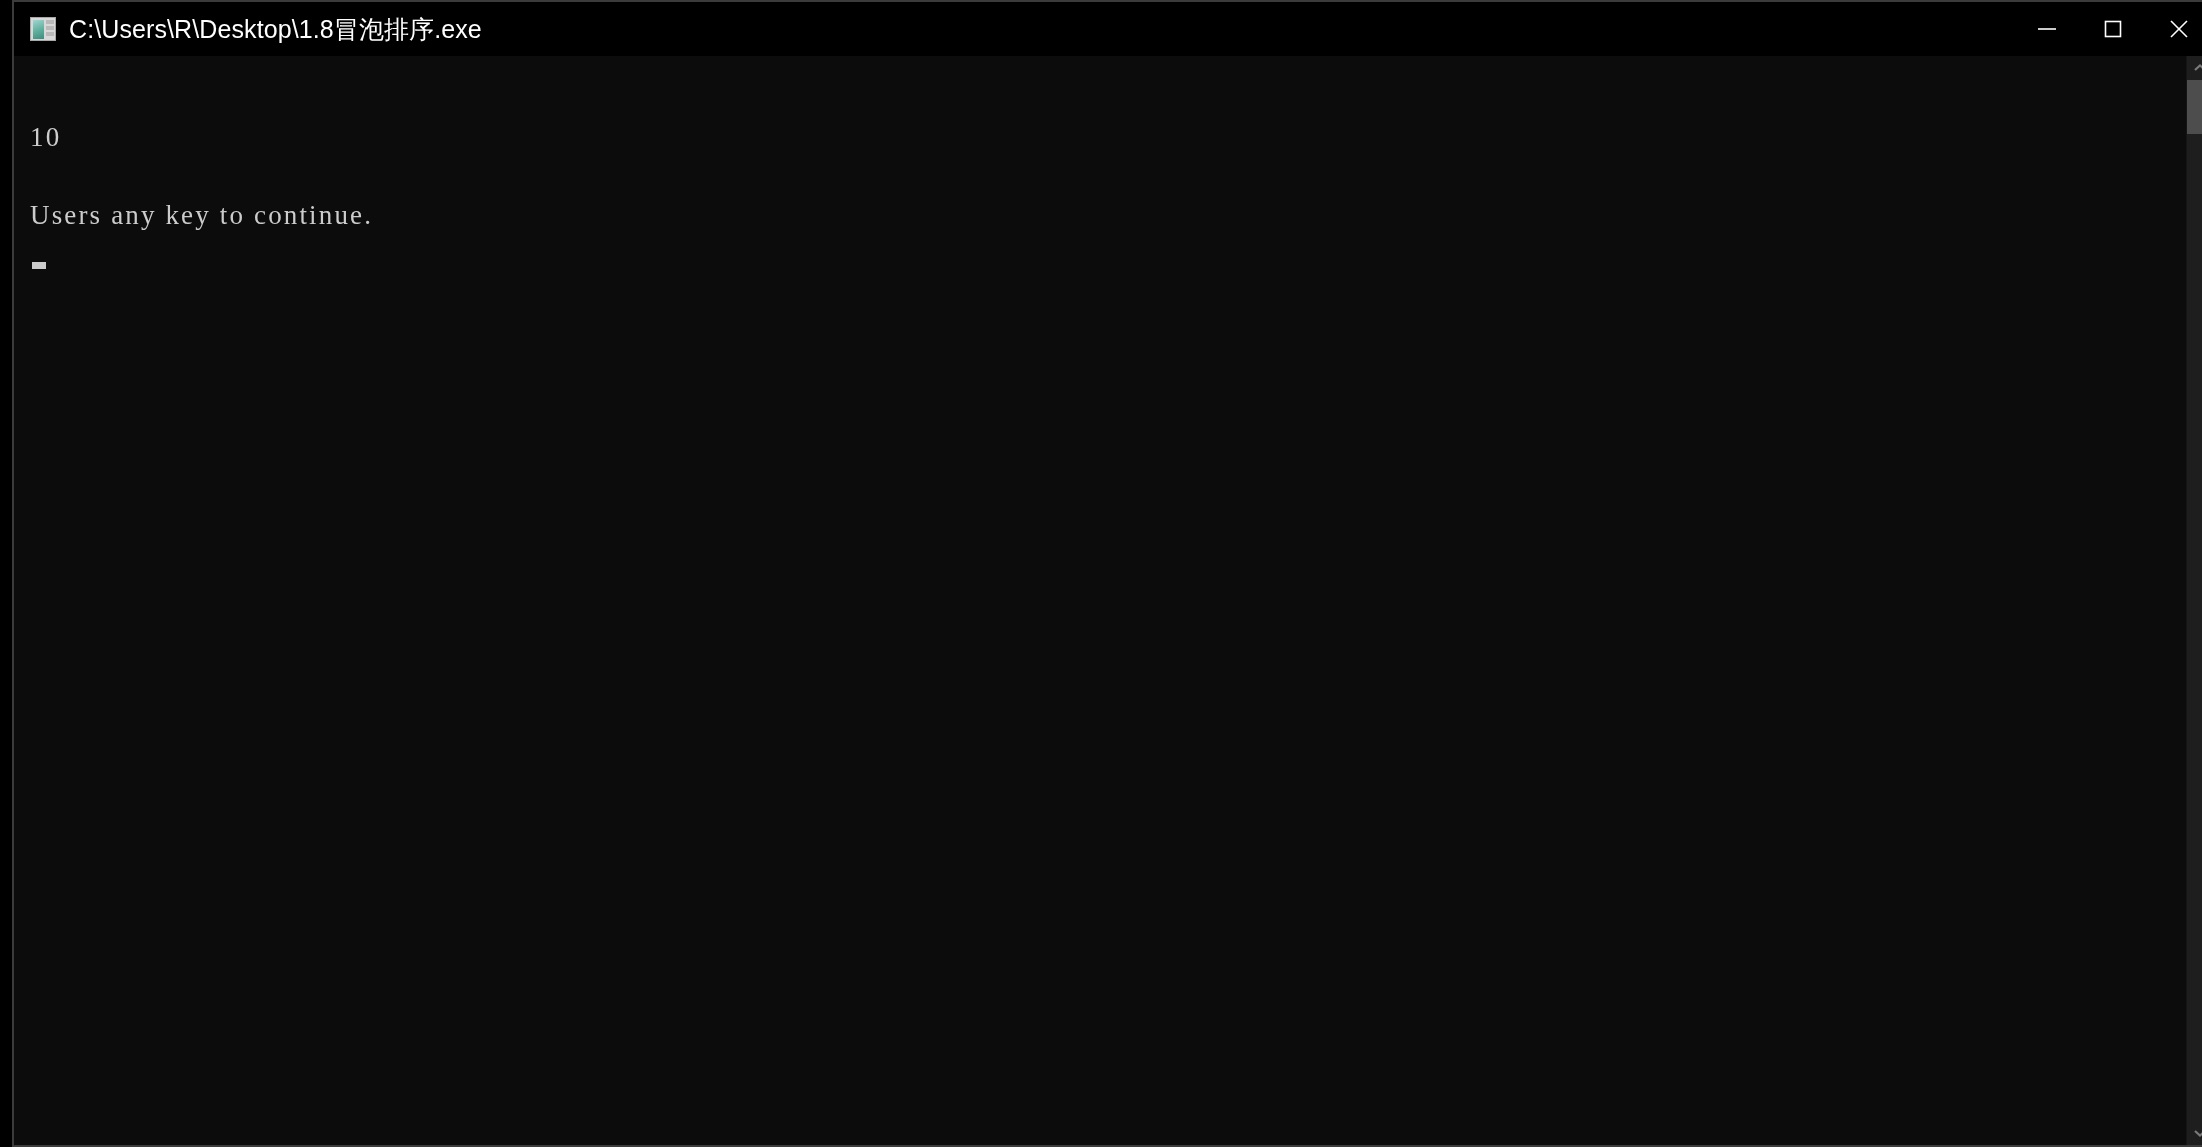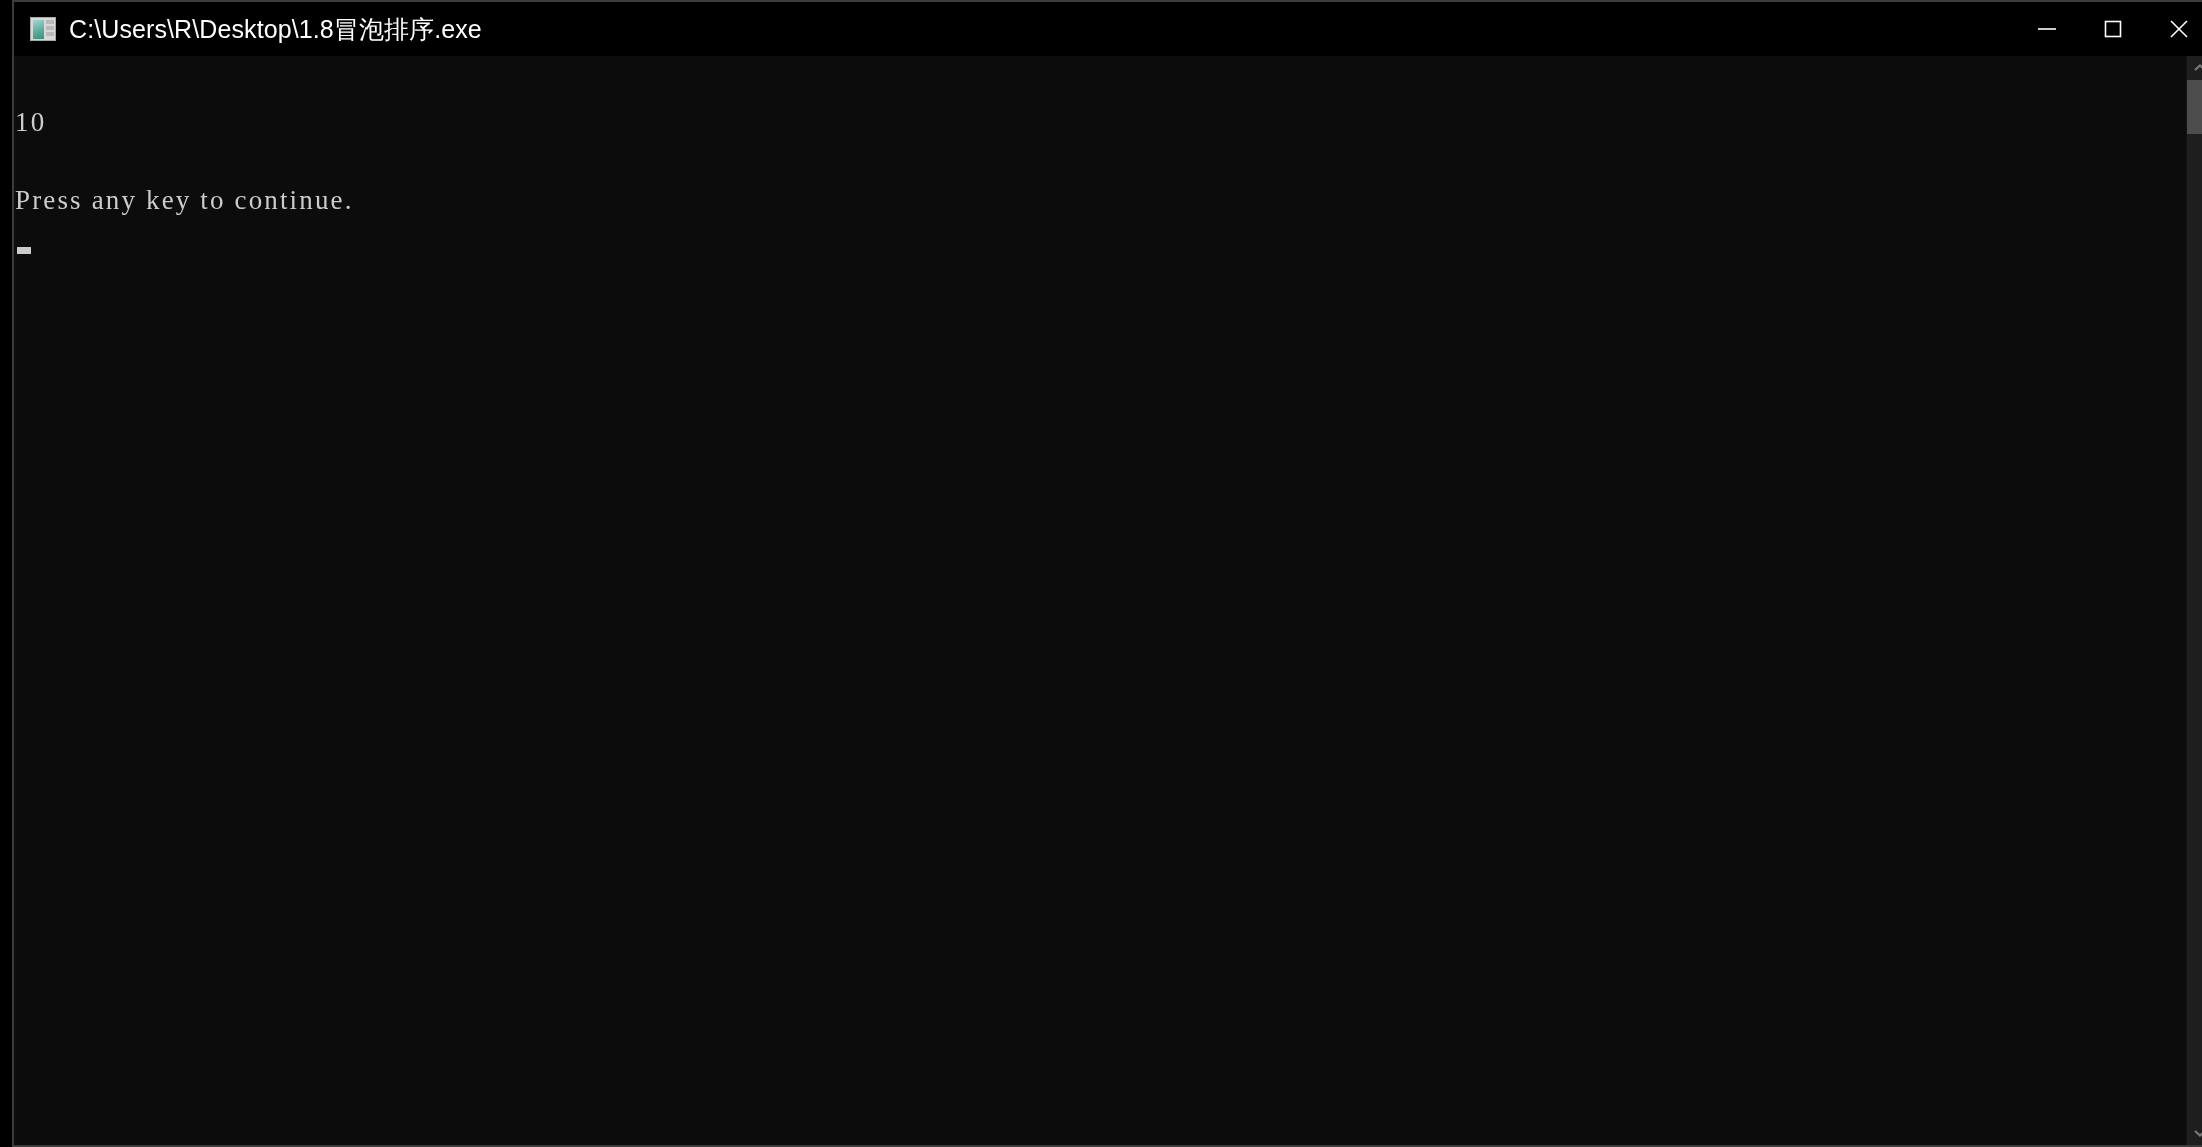--- a/index.html
+++ b/index.html
@@ -101,21 +101,21 @@
   #console-body {
     flex: 1 1 auto;
     display: flex;
     position: relative;
     background: #0c0c0c;
     min-height: 0;
   }
   #console-text {
     flex: 1 1 auto;
     padding: 0;
-    margin: 1px;
+    margin: 16px;
     color: #cccccc;
     background: #0c0c0c;
     font-family: "Liberation Serif", serif;
     font-size: 27px;
     line-height: 26.1px;
     white-space: pre;
     letter-spacing: 0px;
     overflow: hidden;
     position: relative;
   }
@@ -199,21 +199,21 @@
           <line x1="20" y1="4" x2="4" y2="20" stroke="#ffffff" stroke-width="1.6"></line>
         </svg>
       </div>
     </div>
   </div>
 
   <div id="console-body">
 
     <div id="console-text" style="letter-spacing: 2.15px;">
       <span class="cline">10</span>
-      <span class="cline">Press any key to continue.</span>
+      <span class="cline">Users any key to continue.</span>
       <div id="cursor-block"></div>
     </div>
 
     <div id="scrollbar">
       <div class="sb-arrow">
         <svg width="14" height="10" viewBox="0 0 14 10" aria-hidden="true">
           <polyline points="2,7 7,2.5 12,7" fill="none" stroke="#7a7a7a" stroke-width="2.2"></polyline>
         </svg>
       </div>
       <div id="sb-track">

